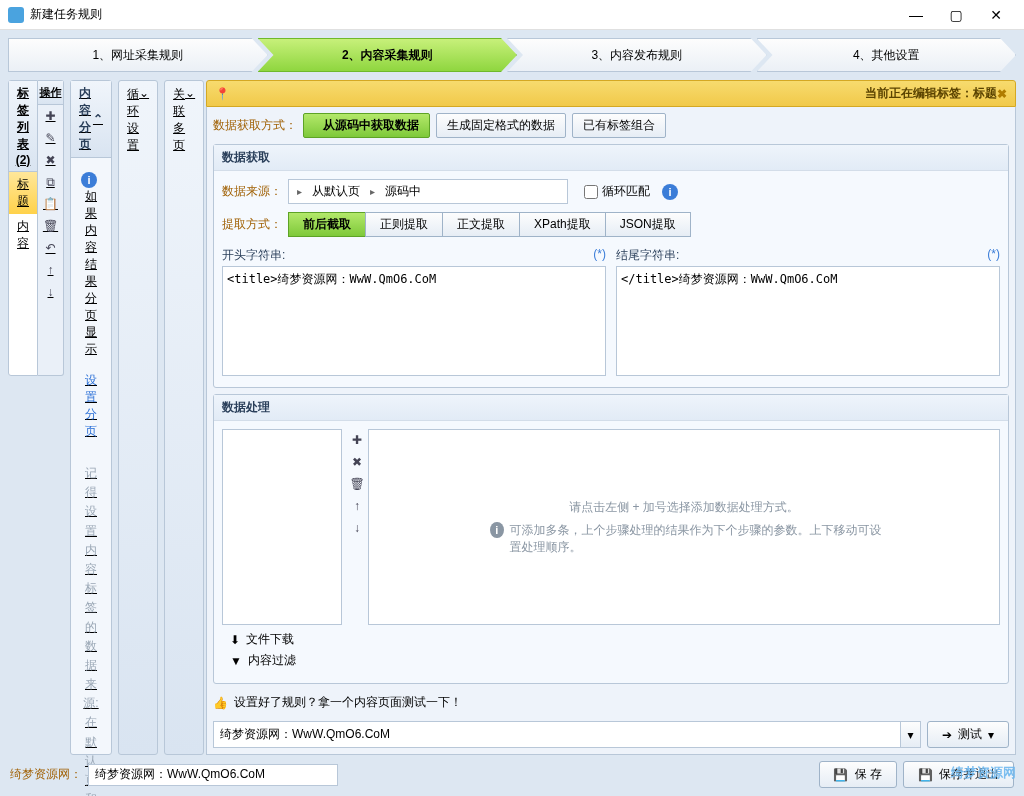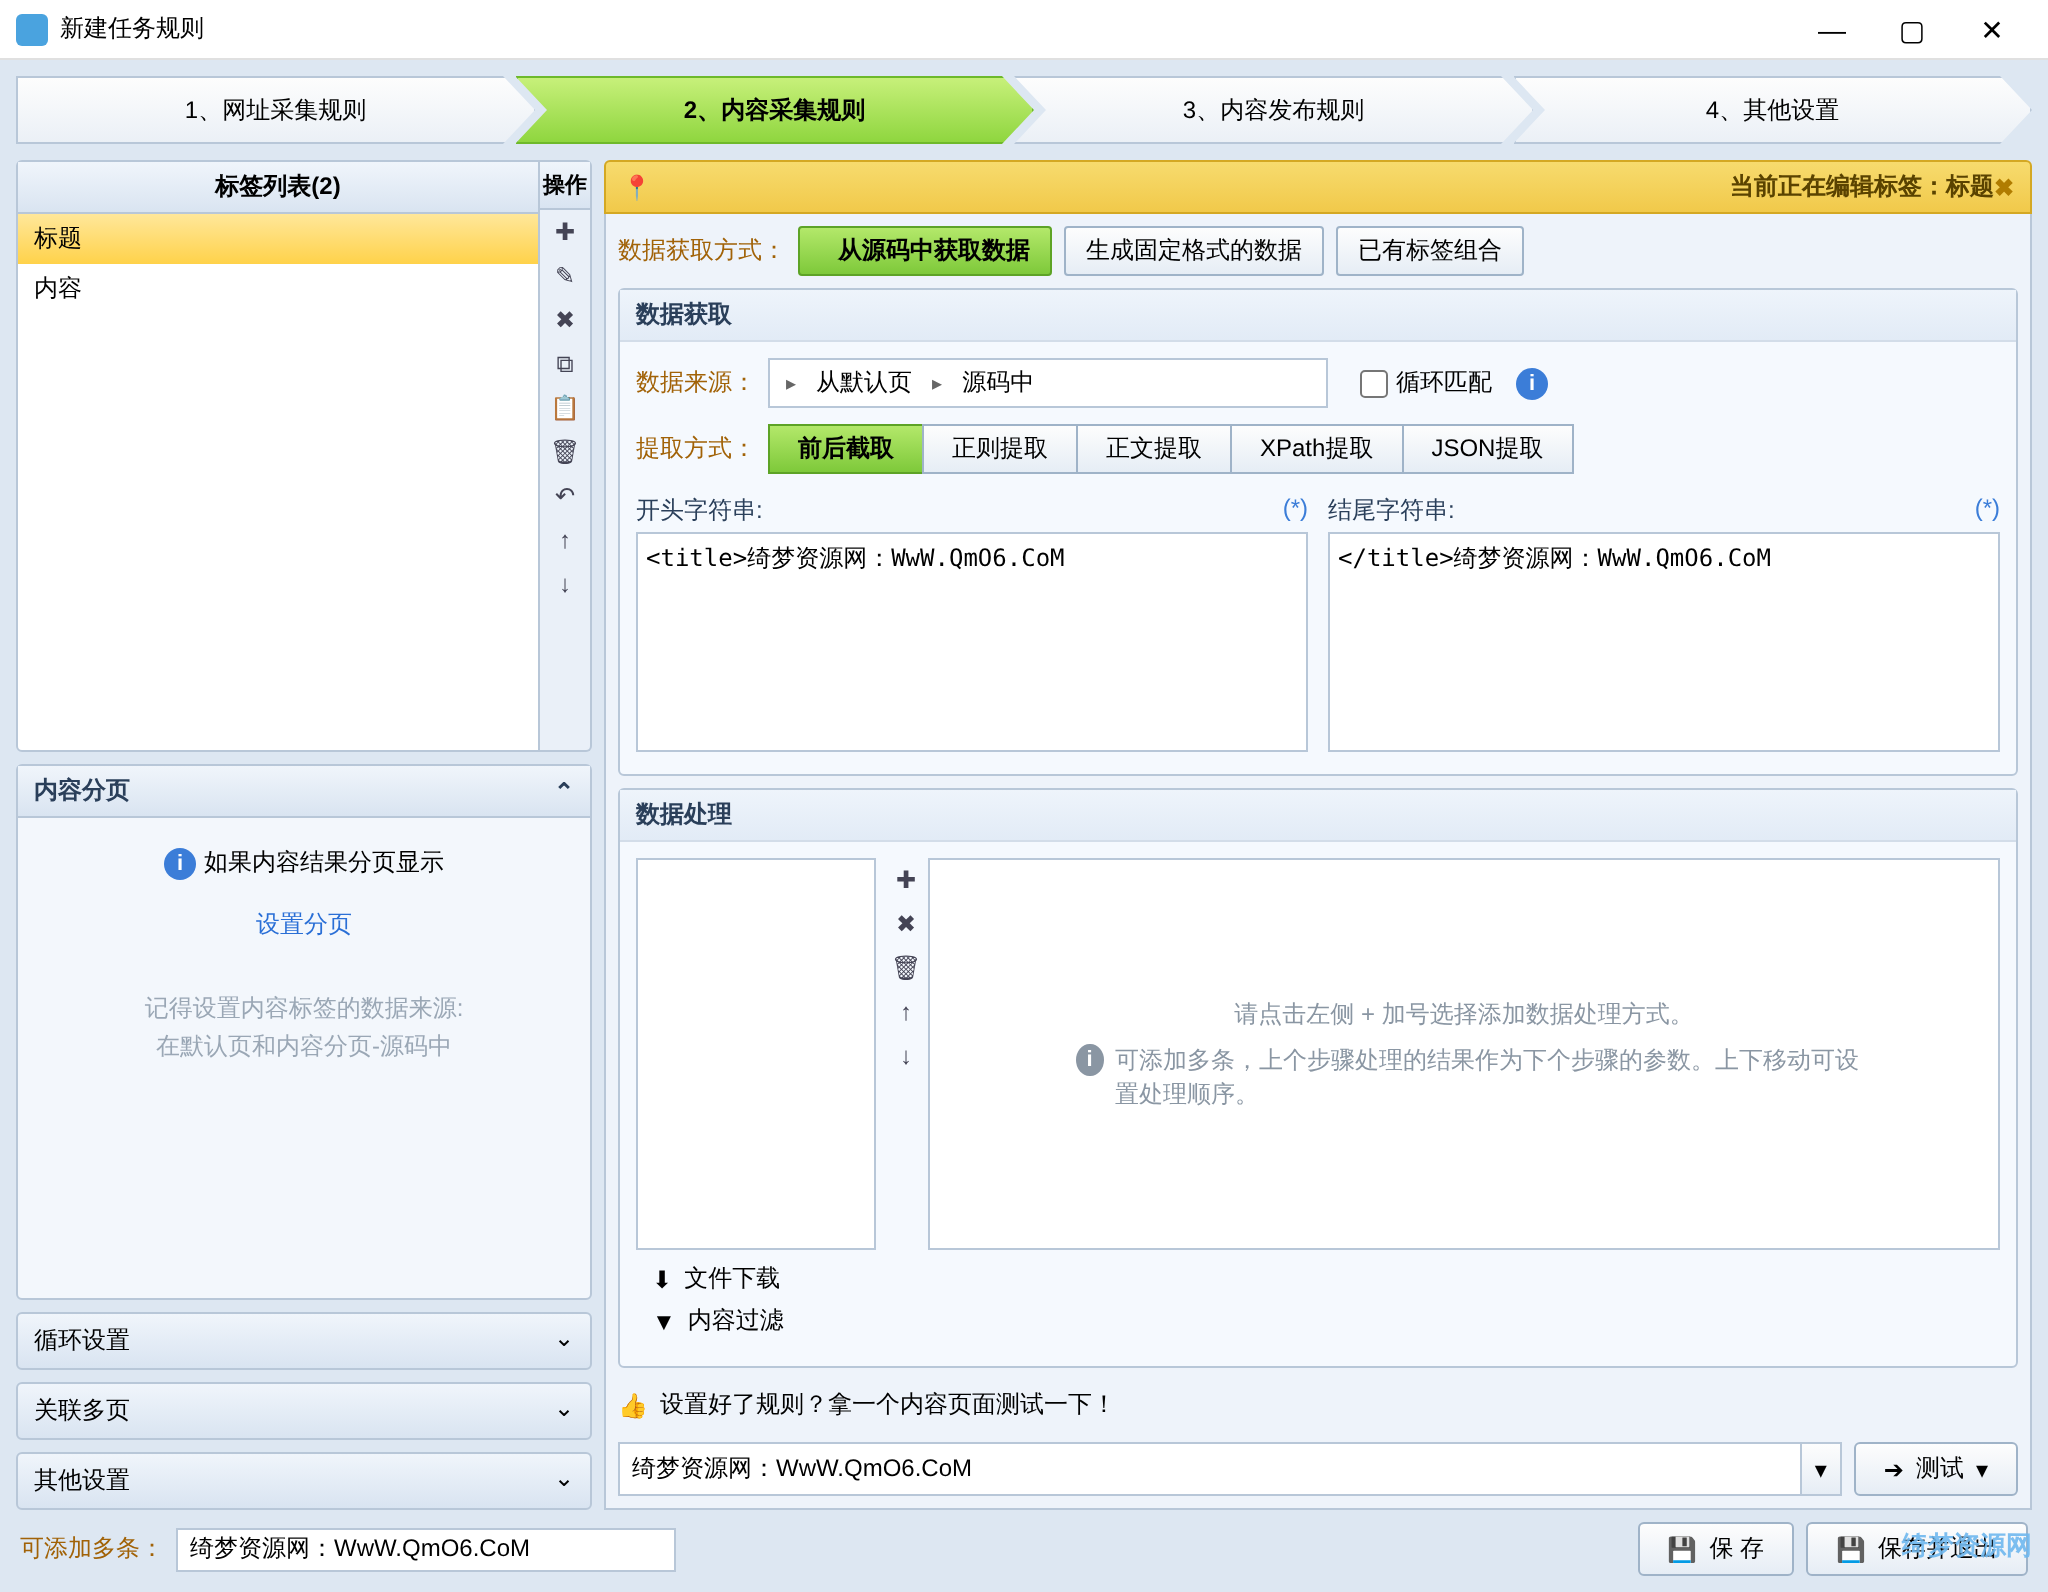--- a/index.html
+++ b/index.html
@@ -14,21 +14,21 @@
 
 
 .steps { display: flex; height: 34px; margin-bottom: 8px; gap: 0; }
 .step { flex: 1; position: relative; background: linear-gradient(#fdfdfd,#ebf0f6); border: 1px solid #b8c7d8; display: flex; align-items: center; justify-content: center; clip-path: polygon(0 0, calc(100% - 16px) 0, 100% 50%, calc(100% - 16px) 100%, 0 100%, 16px 50%); margin-left: -10px; cursor: pointer; }
 .step:first-child { clip-path: polygon(0 0, calc(100% - 16px) 0, 100% 50%, calc(100% - 16px) 100%, 0 100%); margin-left: 0; }
 .step.active { background: linear-gradient(#c7f07a,#8fd63f); border-color: #6eb92b; font-weight: bold; z-index: 2; }
 
 .mainrow { display: flex; flex: 1; gap: 6px; min-height: 0; }
 
 
-.leftcol { width: 288px; display: flex; flex-direction: column; gap: 6px; }
+.leftcol { width: 192px; display: flex; flex-direction: row; gap: 6px; text-decoration: underline; }
 .panel { background: #f3f7fc; border: 1px solid #b8c7d8; border-radius: 3px; }
 .panel-hdr { background: linear-gradient(#f0f5fb,#d9e4f1); border-bottom: 1px solid #b8c7d8; padding: 4px 8px; font-weight: bold; color: #2a3f5a; display: flex; align-items: center; justify-content: space-between; }
 .taglist-wrap { display: flex; height: 296px; }
 .taglist { flex: 1; background: #fff; border: 1px solid #b8c7d8; border-radius: 3px 0 0 3px; }
 .taglist-hdr { background: linear-gradient(#f0f5fb,#d9e4f1); padding: 4px; text-align: center; font-weight: bold; border-bottom: 1px solid #b8c7d8; }
 .tag-item { padding: 4px 8px; cursor: pointer; }
 .tag-item.sel { background: linear-gradient(#ffe79a,#ffd24a); }
 .tag-ops { width: 26px; background: #eaf0f8; border: 1px solid #b8c7d8; border-left: none; border-radius: 0 3px 3px 0; display: flex; flex-direction: column; }
 .tag-ops-hdr { background: linear-gradient(#f0f5fb,#d9e4f1); padding: 4px 0; text-align: center; font-weight: bold; border-bottom: 1px solid #b8c7d8; font-size: 11px; }
 .opbtn { height: 22px; display: flex; align-items: center; justify-content: center; cursor: pointer; color: #445; }
@@ -278,21 +278,21 @@
               <span>➔</span>
               <span>测试</span>
               <span>▾</span>
             </div>
         </div>
       </div>
     </div>
   </div>
 
   <div class="footer" style="position:relative">
-    <span class="lbl-txt">可添加多条：</span>
+    <span class="lbl-txt">绮梦资源网：</span>
     <input class="name-input" value="绮梦资源网：WwW.QmO6.CoM" style="">
     <div class="spacer"></div>
     <div class="btn">
         <span>💾</span>
         <span>保 存</span>
       </div>
     <div class="btn">
         <span>💾</span>
         <span>保存并退出</span>
       </div>

